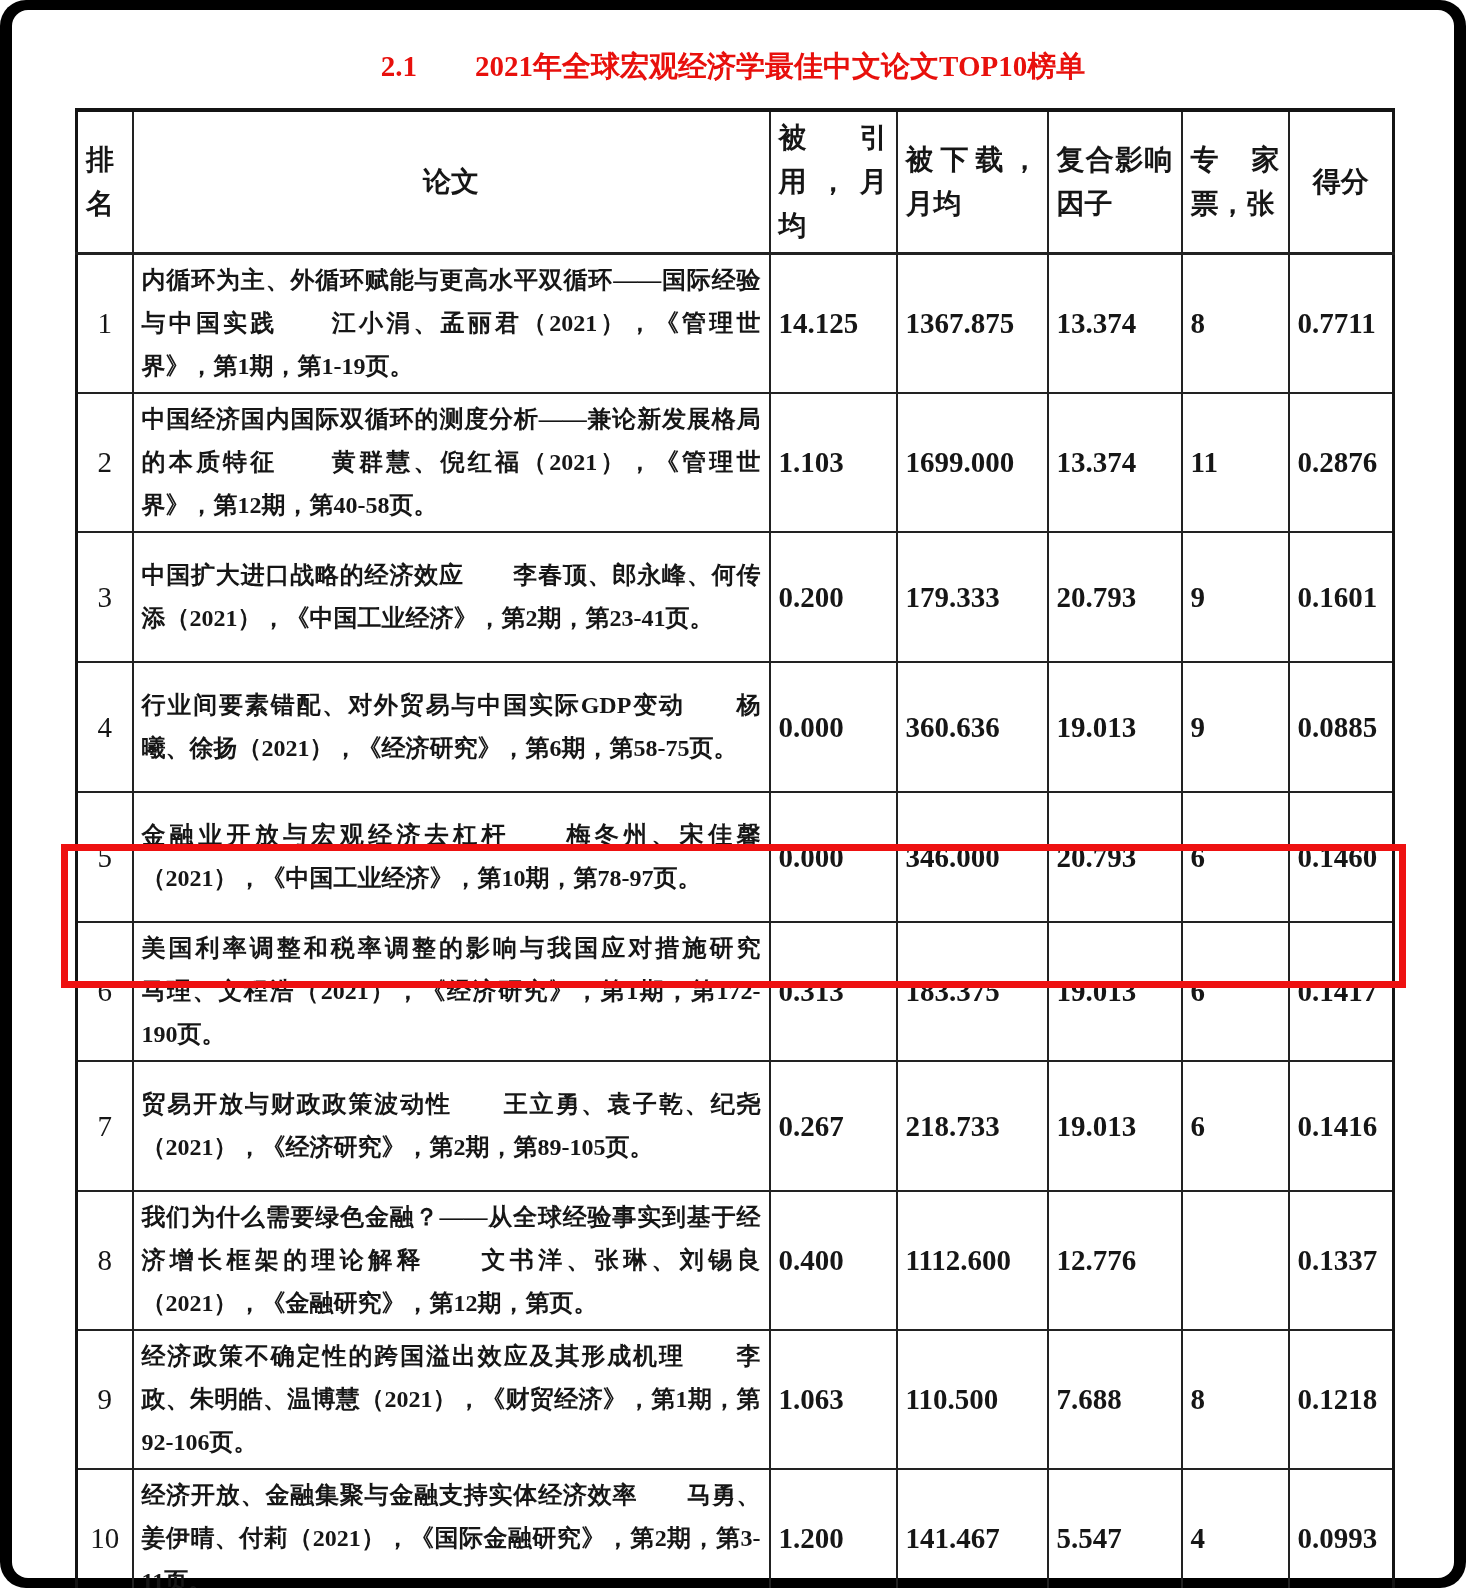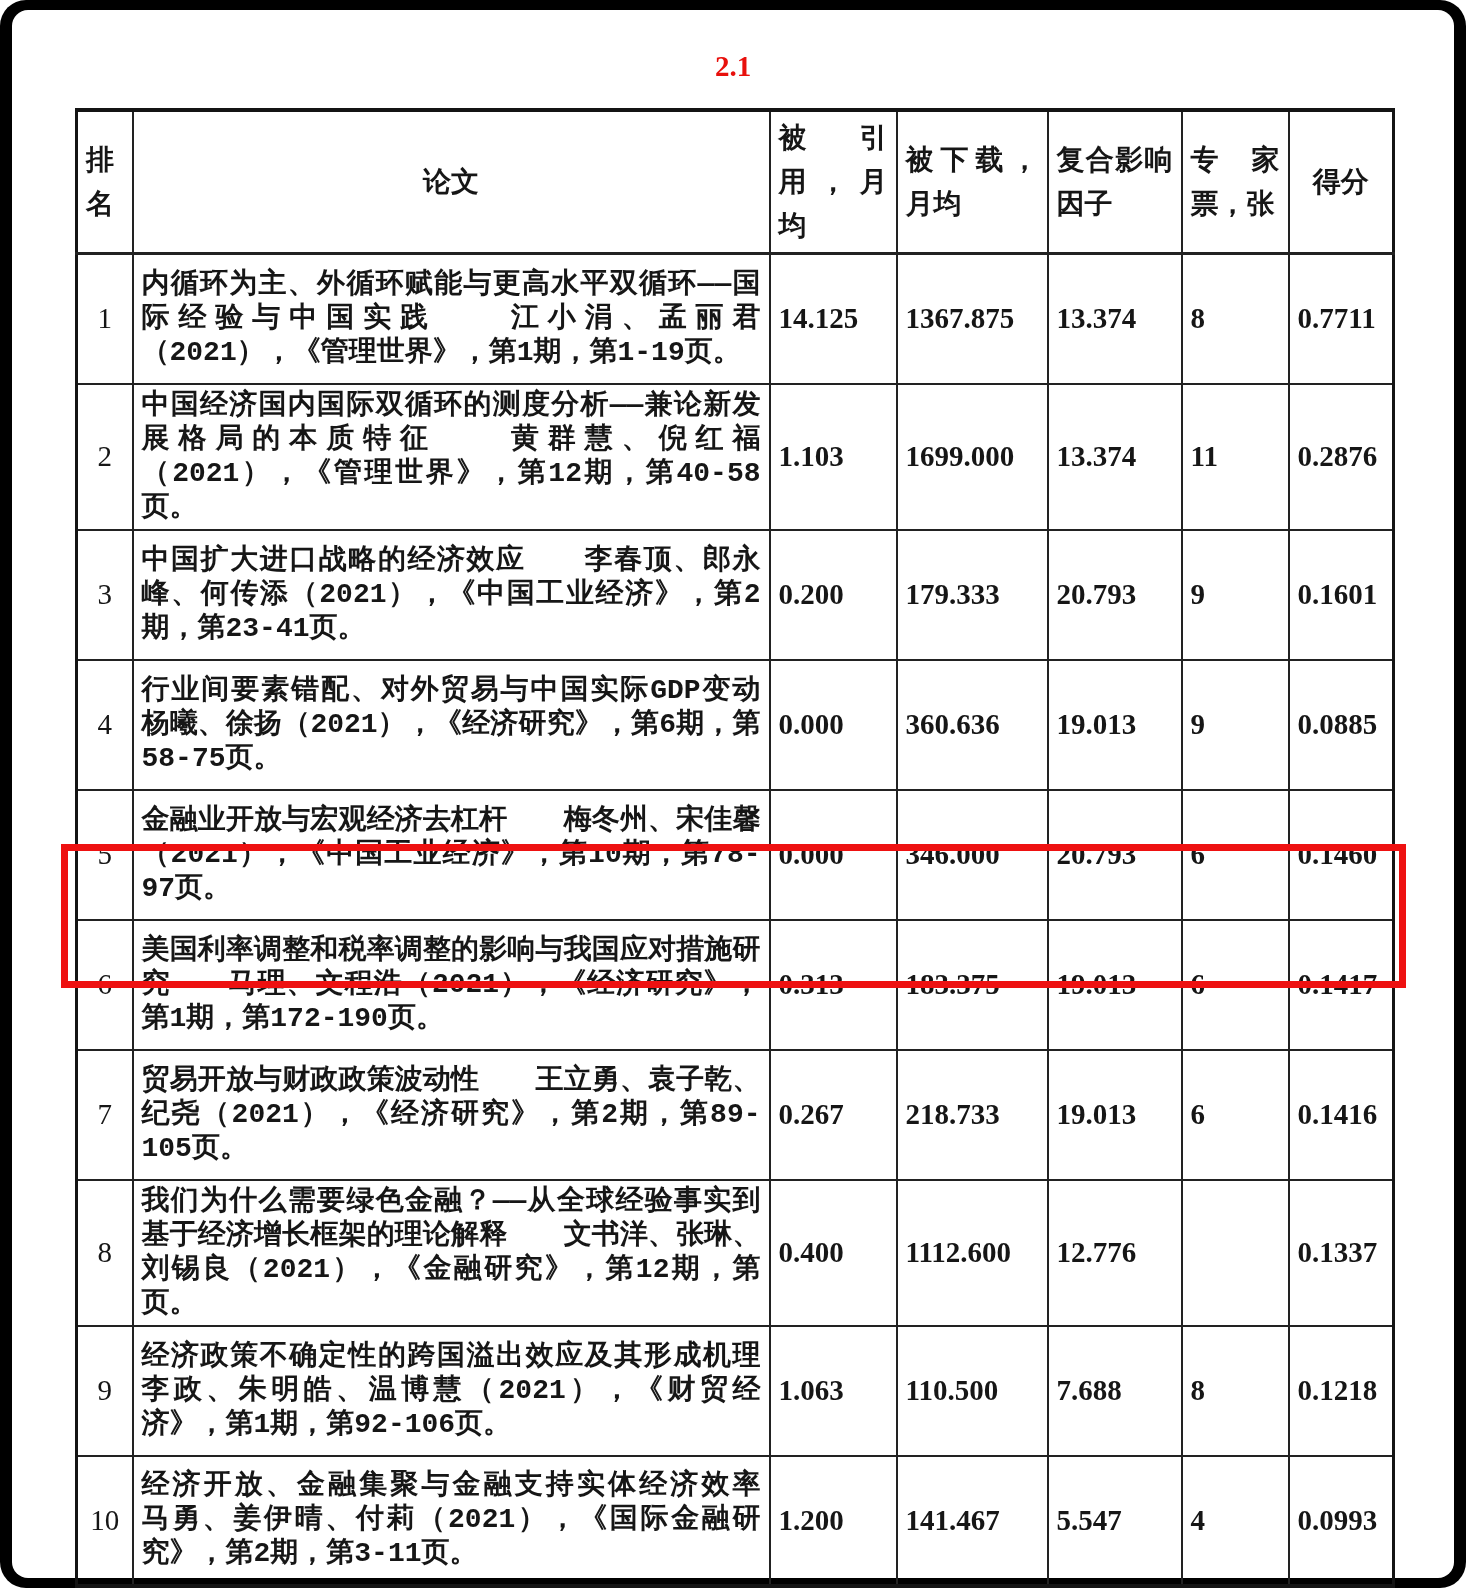--- a/index.html
+++ b/index.html
@@ -64,26 +64,25 @@
   }
   th.jst { text-align: justify; text-justify: inter-ideograph; }
 
   td.rank {
     text-align: center;
     font-size: 29px;
     font-weight: normal;
   }
   td.paper {
     font-weight: bold;
-    font-size: 28px;
-    line-height: 34px;
+    font-size: 24px;
+    line-height: 43px;
     text-align: justify;
     text-justify: inter-ideograph;
     padding: 2px 6px;
-    font-family: Liberation Mono, monospace;
   }
   td.num {
     font-size: 29px;
     font-weight: bold;
     padding-left: 10px;
   }
 
   .highlight-box {
     position: absolute;
     left: -14px;
@@ -95,20 +94,21 @@
   }
 </style>
 </head>
 <body>
 
 <div class="screen">
   <div class="frame">
 
     <div class="doc-title">
       <span>2.1</span>
+      <span>2021年全球宏观经济学最佳中文论文TOP10榜单</span>
     </div>
 
     <div class="table-wrap">
       <table class="papers">
         <colgroup>
           <col style="width:56px">
             <col style="width:637px">
             <col style="width:127px">
           <col style="width:151px">
             <col style="width:134px">

